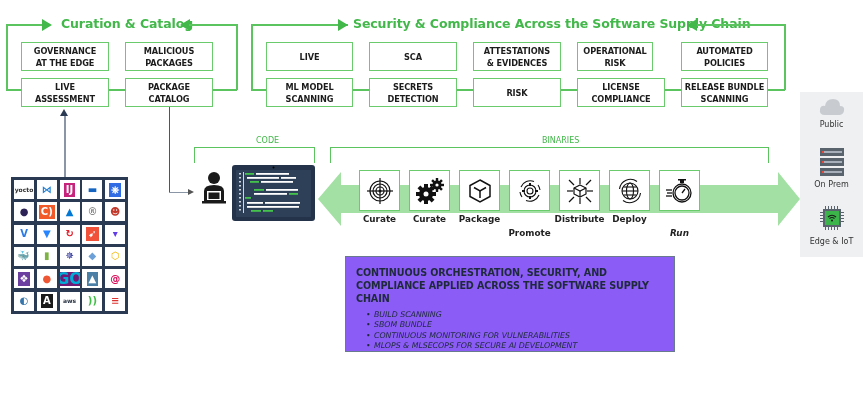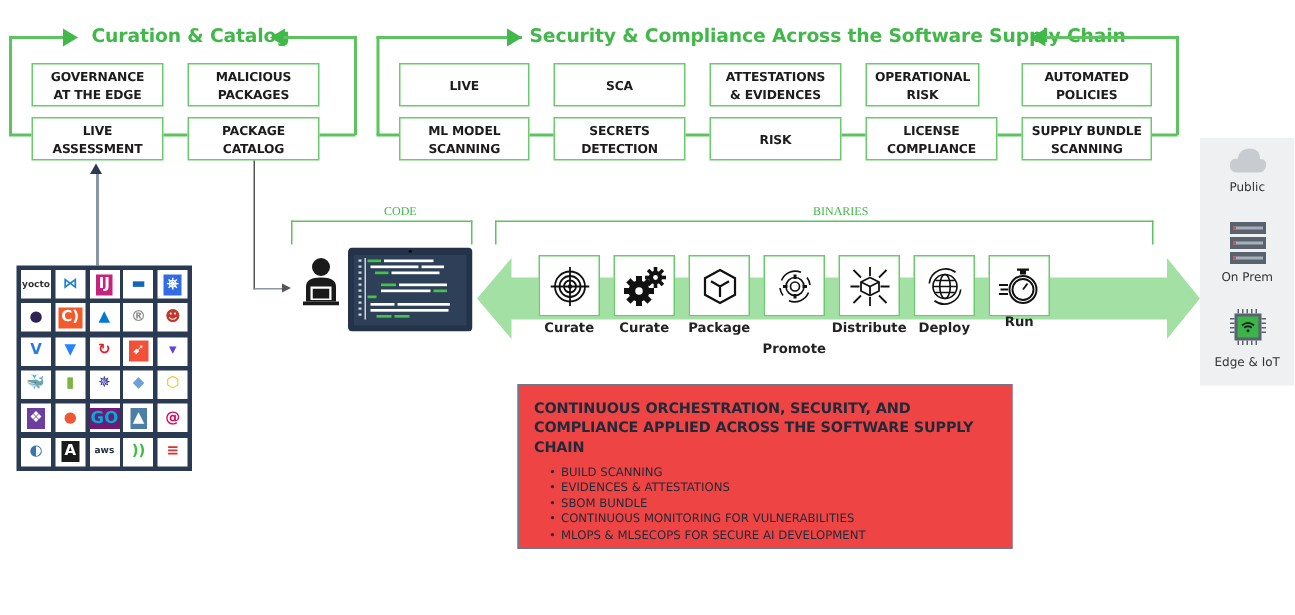--- a/index.html
+++ b/index.html
@@ -3,32 +3,32 @@
 <meta charset="utf-8">
 <style>
   html,body{margin:0;padding:0;background:#ffffff;}
   body{width:863px;height:410px;position:relative;overflow:hidden;font-family:"DejaVu Sans","Liberation Sans",sans-serif;}
   .abs{position:absolute;}
   .gline{position:absolute;background:#5cc45e;}
   .gtitle{position:absolute;color:#41b849;font-weight:bold;font-size:12.5px;white-space:nowrap;letter-spacing:-0.1px;}
   .arrow-r{position:absolute;width:0;height:0;border-top:6px solid transparent;border-bottom:6px solid transparent;border-left:10px solid #41b849;}
   .arrow-l{position:absolute;width:0;height:0;border-top:6px solid transparent;border-bottom:6px solid transparent;border-right:10px solid #41b849;}
   .tile{position:absolute;background:#fff;border:1.5px solid #6acb6c;box-sizing:border-box;display:flex;align-items:center;justify-content:center;text-align:center;font-weight:bold;font-size:8.2px;line-height:12px;color:#1c1c1c;letter-spacing:-0.1px;}
-  .sect-label{position:absolute;color:#41b849;font-size:8px;letter-spacing:0;font-family:Liberation Serif, serif;}
+  .sect-label{position:absolute;color:#41b849;font-size:8px;letter-spacing:0;}
   .bracket{position:absolute;border:1.5px solid #5cc45e;border-bottom:none;box-sizing:border-box;}
   .stage{position:absolute;width:41px;height:41px;background:#fff;border:1.5px solid #6acb6c;box-sizing:border-box;display:flex;align-items:center;justify-content:center;}
   .stage-label{position:absolute;width:70px;text-align:center;font-size:8.8px;font-weight:bold;color:#222;}
   .logos{position:absolute;left:11px;top:177px;width:117px;height:137px;background:#2a3a52;}
   .logo{position:absolute;width:20px;height:19px;background:#fff;display:flex;align-items:center;justify-content:center;font-size:6px;font-weight:bold;overflow:hidden;}
   .env{position:absolute;left:800px;top:92px;width:63px;height:165px;background:#eef0f2;}
   .env-label{position:absolute;width:63px;text-align:center;font-size:8px;color:#333;}
-  .summary{position:absolute;left:345px;top:256px;width:330px;height:110px;background:#ef4444;border:1.5px solid #6a7a8e;box-sizing:border-box;padding:9px 10px;}
+  .summary{position:absolute;left:345px;top:256px;width:330px;height:96px;background:#8b5cf6;border:1.5px solid #6a7a8e;box-sizing:border-box;padding:9px 10px;}
   .summary h2{margin:0 0 5px 0;font-size:9.6px;line-height:13px;font-weight:bold;color:#1e2a3a;letter-spacing:-0.1px;}
   .summary ul{margin:0;padding:0 0 0 10px;list-style:none;}
-  .summary li{font-size:7.8px;line-height:10.4px;color:#1e2a3a;position:relative;padding-left:8px;}
+  .summary li{font-size:7.8px;line-height:10.4px;color:#1e2a3a;position:relative;padding-left:8px;font-style:italic;}
   .summary li:before{content:"•";position:absolute;left:0;top:0;}
 </style>
 </head>
 <body>
 
 <div>
   <div class="gline" style="left:6px;top:24px;width:38px;height:1.5px;"></div>
   <div class="arrow-r" style="left:42px;top:19px;"></div>
   <div class="gtitle" style="left:61px;top:16px;">Curation &amp; Catalog</div>
   <div class="arrow-l" style="left:180px;top:19px;"></div>
@@ -100,21 +100,21 @@
 DETECTION</span>
     </div>
   <div class="tile" style="left:473px;top:78px;width:88px;height:29px;">
       <span style="white-space:pre-line">RISK</span>
     </div>
   <div class="tile" style="left:577px;top:78px;width:88px;height:29px;">
       <span style="white-space:pre-line">LICENSE
 COMPLIANCE</span>
     </div>
   <div class="tile" style="left:681px;top:78px;width:87px;height:29px;">
-      <span style="white-space:pre-line">SUPPLY BUNDLE
+      <span style="white-space:pre-line">RELEASE BUNDLE
 SCANNING</span>
     </div>
 </div>
 
 <div class="abs" style="left:64px;top:115px;width:1.5px;height:62px;background:#8a96a6;"></div>
 <div class="abs" style="left:60px;top:109px;width:0;height:0;border-left:4px solid transparent;border-right:4px solid transparent;border-bottom:7px solid #2a3a52;"></div>
 <div class="abs" style="left:169px;top:107px;width:1px;height:86px;background:#555;"></div>
 <div class="abs" style="left:169px;top:192px;width:20px;height:1px;background:#8a96a6;"></div>
 <div class="abs" style="left:188px;top:189px;width:0;height:0;border-top:3.5px solid transparent;border-bottom:3.5px solid transparent;border-left:6px solid #555;"></div>
 
@@ -179,21 +179,21 @@
     <div class="logo" style="left: 94.2px; top: 69.9px;">
       <span style="background: rgb(255, 255, 255); color: rgb(244, 180, 0); padding: 1px 2px; font-size: 10px; line-height: 12px;">⬡</span>
     </div>
     <div class="logo" style="left: 3px; top: 92.2px;">
       <span style="background: rgb(107, 63, 160); color: rgb(255, 255, 255); padding: 1px 2px; font-size: 10px; line-height: 12px;">❖</span>
     </div>
     <div class="logo" style="left: 25.8px; top: 92.2px;">
       <span style="background: rgb(255, 255, 255); color: rgb(239, 87, 52); padding: 1px 2px; font-size: 10px; line-height: 12px;">●</span>
     </div>
     <div class="logo" style="left: 48.6px; top: 92.2px;">
-      <span style="background: #701a75; color: rgb(0, 173, 216); padding: 1px 2px; font-size: 11px; line-height: 12px;">GO</span>
+      <span style="background: #701a75; color: rgb(0, 173, 216); padding: 1px 2px; font-size: 16px; line-height: 12px;">GO</span>
     </div>
     <div class="logo" style="left: 71.4px; top: 92.2px;">
       <span style="background: rgb(75, 127, 166); color: rgb(255, 255, 255); padding: 1px 2px; font-size: 10px; line-height: 12px;">▲</span>
     </div>
     <div class="logo" style="left: 94.2px; top: 92.2px;">
       <span style="background: rgb(255, 255, 255); color: rgb(215, 10, 83); padding: 1px 2px; font-size: 10px; line-height: 12px;">@</span>
     </div>
     <div class="logo" style="left: 3px; top: 114.5px;">
       <span style="background: rgb(255, 255, 255); color: rgb(55, 118, 171); padding: 1px 2px; font-size: 10px; line-height: 12px;">◐</span>
     </div>
@@ -377,21 +377,21 @@
             <line x1="17" y1="15" x2="20" y2="11"></line>
             <line x1="1" y1="12" x2="7" y2="12"></line>
             <line x1="2" y1="15" x2="7" y2="15"></line>
             <line x1="1" y1="18" x2="7" y2="18"></line>
           </g>
           <rect x="15" y="2" width="4" height="3" fill="#111"></rect>
           <rect x="13" y="1" width="8" height="1.5" fill="#111"></rect>
         </svg>
       </span>
     </div>
-    <div class="stage-label" style="left: 644.5px; top: 210px;">Run</div>
+    <div class="stage-label" style="left: 644.5px; top: 228px; font-style: italic;">Run</div>
   </div>
 
 <div class="env">
   <svg class="abs" style="left:19px;top:6px;" width="26" height="18" viewBox="0 0 26 18">
     <path d="M6 17 Q0 17 1 11 Q2 7 6 8 Q7 1 14 1 Q21 1 21 8 Q26 8 25 13 Q24 17 20 17 Z" fill="#c8ccd1"></path>
   </svg>
   <div class="env-label" style="top:28px;">Public</div>
   <svg class="abs" style="left:20px;top:56px;" width="24" height="29" viewBox="0 0 24 29">
     <rect x="0" y="0" width="24" height="8" fill="#59636e"></rect>
       <rect x="0" y="10" width="24" height="8" fill="#59636e"></rect>
@@ -431,18 +431,17 @@
     <path d="M9.5 12.5 Q12 10.5 14.5 12.5" stroke="#1a1a1a" stroke-width="1.2" fill="none"></path>
     <circle cx="12" cy="14.5" r="1" fill="#1a1a1a"></circle>
   </svg>
   <div class="env-label" style="top:145px;">Edge &amp; IoT</div>
 </div>
 
 <div class="summary">
   <h2>CONTINUOUS ORCHESTRATION, SECURITY, AND COMPLIANCE APPLIED ACROSS THE SOFTWARE SUPPLY CHAIN</h2>
   <ul>
     <li>BUILD SCANNING</li>
-    <li>EVIDENCES &amp; ATTESTATIONS</li>
     <li>SBOM BUNDLE</li>
     <li>CONTINUOUS MONITORING FOR VULNERABILITIES</li>
     <li>MLOPS &amp; MLSECOPS FOR SECURE AI DEVELOPMENT</li>
   </ul>
 </div>
 
 </body></html>

